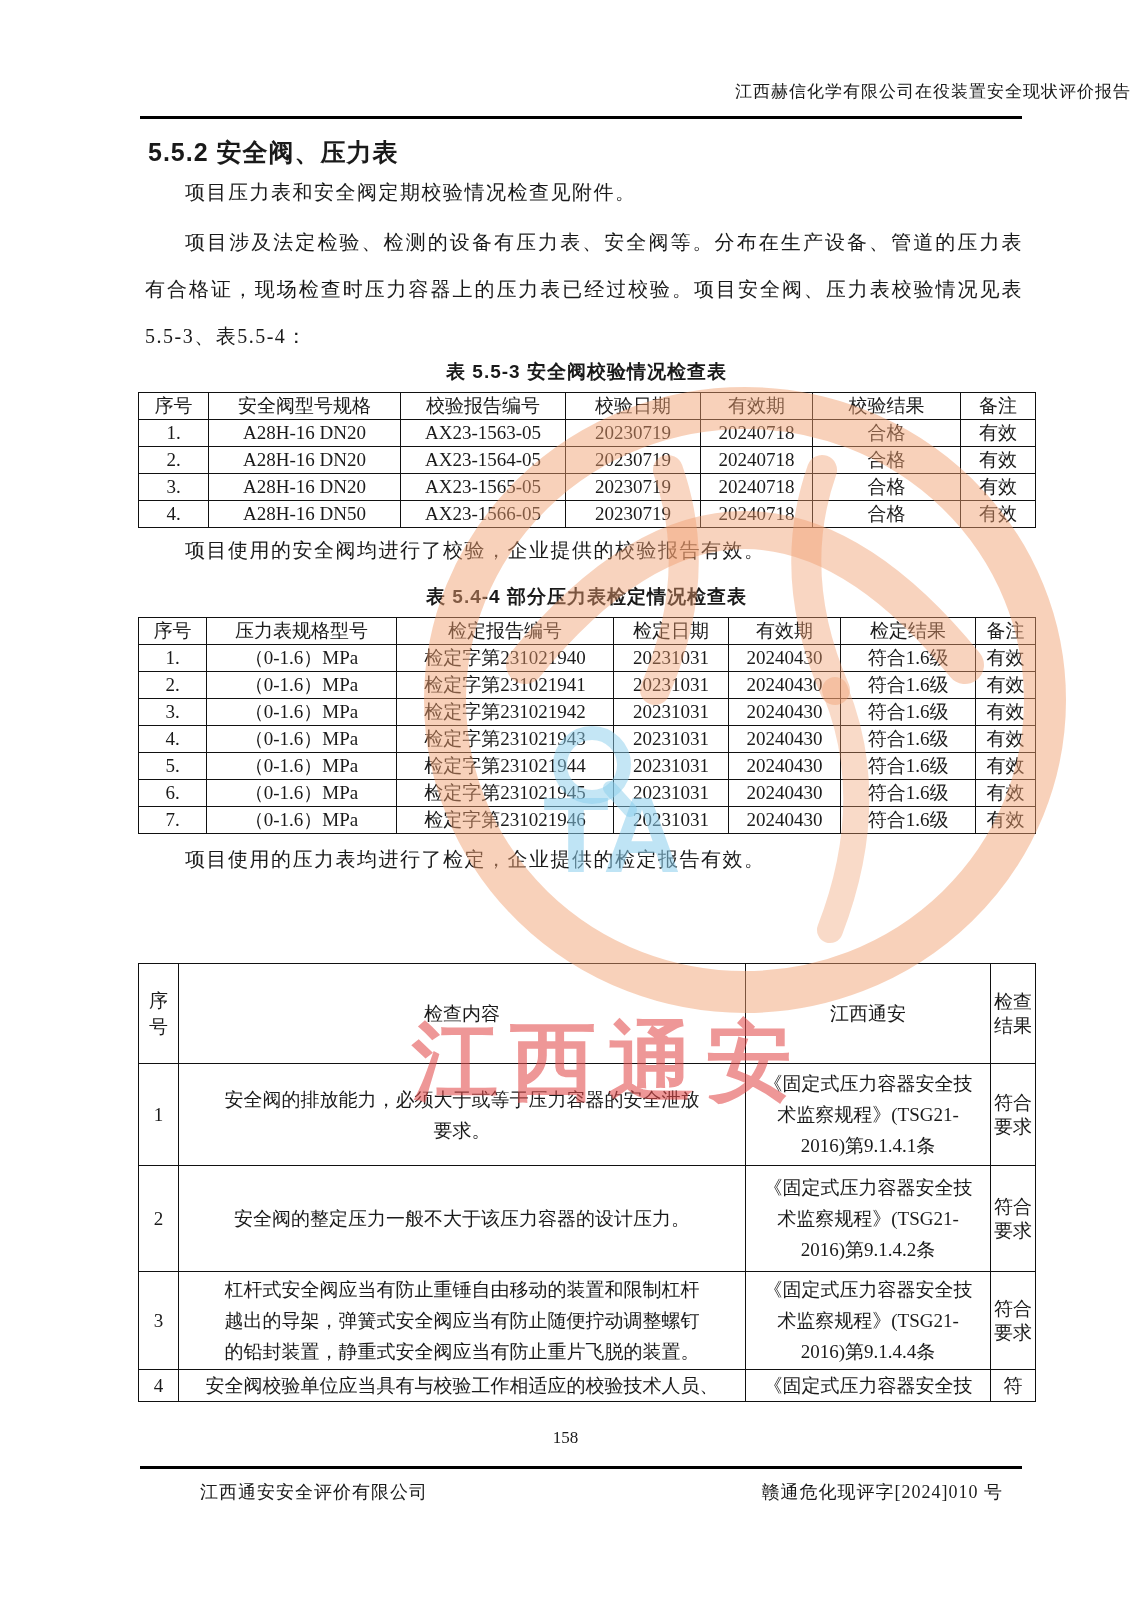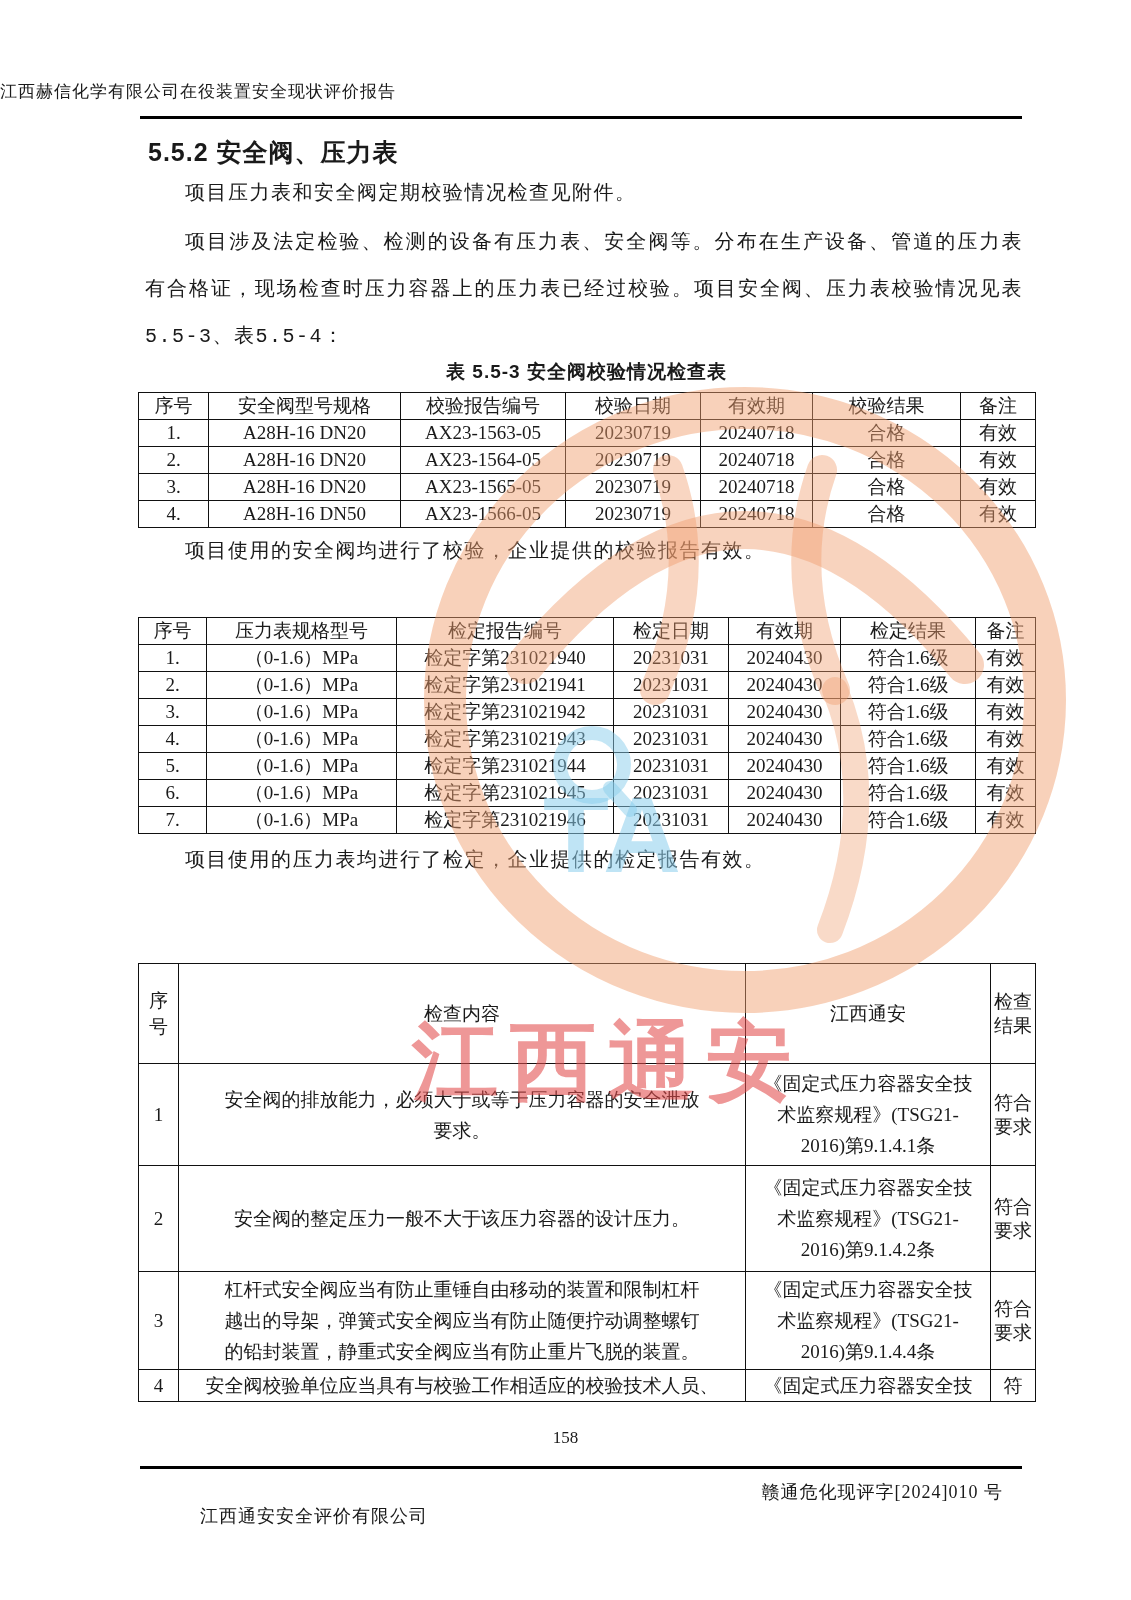--- a/index.html
+++ b/index.html
@@ -8,39 +8,39 @@
     width:1131px;height:1600px;
     background:#ffffff;
     margin:0 auto;
     overflow:hidden;
     font-family:"Liberation Serif","DejaVu Serif",serif;
     color:#1a1a1a;
   }
   
   .doc-header-title{
     position:absolute;top:80px;left:0;width:100%;
-    text-align:left;font-size:17px;letter-spacing:1px;
+    text-align:right;font-size:17px;letter-spacing:1px;
   }
   .header-rule{
     position:absolute;top:116px;left:140px;width:882px;height:3px;
     background:#000;
   }
   .section-heading{
     position:absolute;top:136px;left:148px;
     font-family:"Liberation Sans","DejaVu Sans",sans-serif;
     font-weight:bold;font-size:25px;letter-spacing:1px;
   }
   
   .para{
     position:absolute;left:145px;width:878px;
     font-size:20px;line-height:47px;
     text-align:justify;text-indent:2em;letter-spacing:1.5px;
   }
   .p1{top:169px;}
-  .p2{top:219px;font-family:Liberation Mono, monospace;}
+  .p2{top:219px;}
   .p3{top:527px;}
   .p4{top:836px;}
   .p5{top:884px;}
   
   .tbl-title{
     position:absolute;left:138px;width:897px;
     text-align:center;
     font-family:"Liberation Sans","DejaVu Sans",sans-serif;
     font-weight:bold;font-size:19px;letter-spacing:1px;
   }
@@ -77,21 +77,21 @@
   
   .page-number{
     position:absolute;top:1428px;left:0;width:100%;
     text-align:center;font-size:17px;
   }
   .footer-rule{
     position:absolute;top:1466px;left:140px;width:882px;height:3px;
     background:#000;
   }
   .footer-company{
-    position:absolute;top:1480px;left:200px;font-size:18px;letter-spacing:1px;margin-top:24px;
+    position:absolute;top:1480px;left:200px;font-size:18px;letter-spacing:1px;
   }
   .footer-docnum{
     position:absolute;top:1480px;right:128px;font-size:18px;letter-spacing:1px;
   }
   
   .watermark-layer{
     position:absolute;inset:0;z-index:5;pointer-events:none;
   }
   .wm-red-text{
     position:absolute;top:1004px;left:412px;
@@ -179,20 +179,21 @@
             <td>20230719</td>
             <td>20240718</td>
             <td>合格</td>
             <td>有效</td>
           </tr>
         </tbody>
     </table>
 
     <div class="para p3">项目使用的安全阀均进行了校验，企业提供的校验报告有效。</div>
 
+    <div class="tbl-title t2-title">表 5.4-4 部分压力表检定情况检查表</div>
     <table class="doc-table t2">
       <colgroup>
         <col style="width:68px">
           <col style="width:190px">
           <col style="width:217px">
         <col style="width:115px">
           <col style="width:112px">
           <col style="width:135px">
           <col style="width:60px">
       </colgroup>

